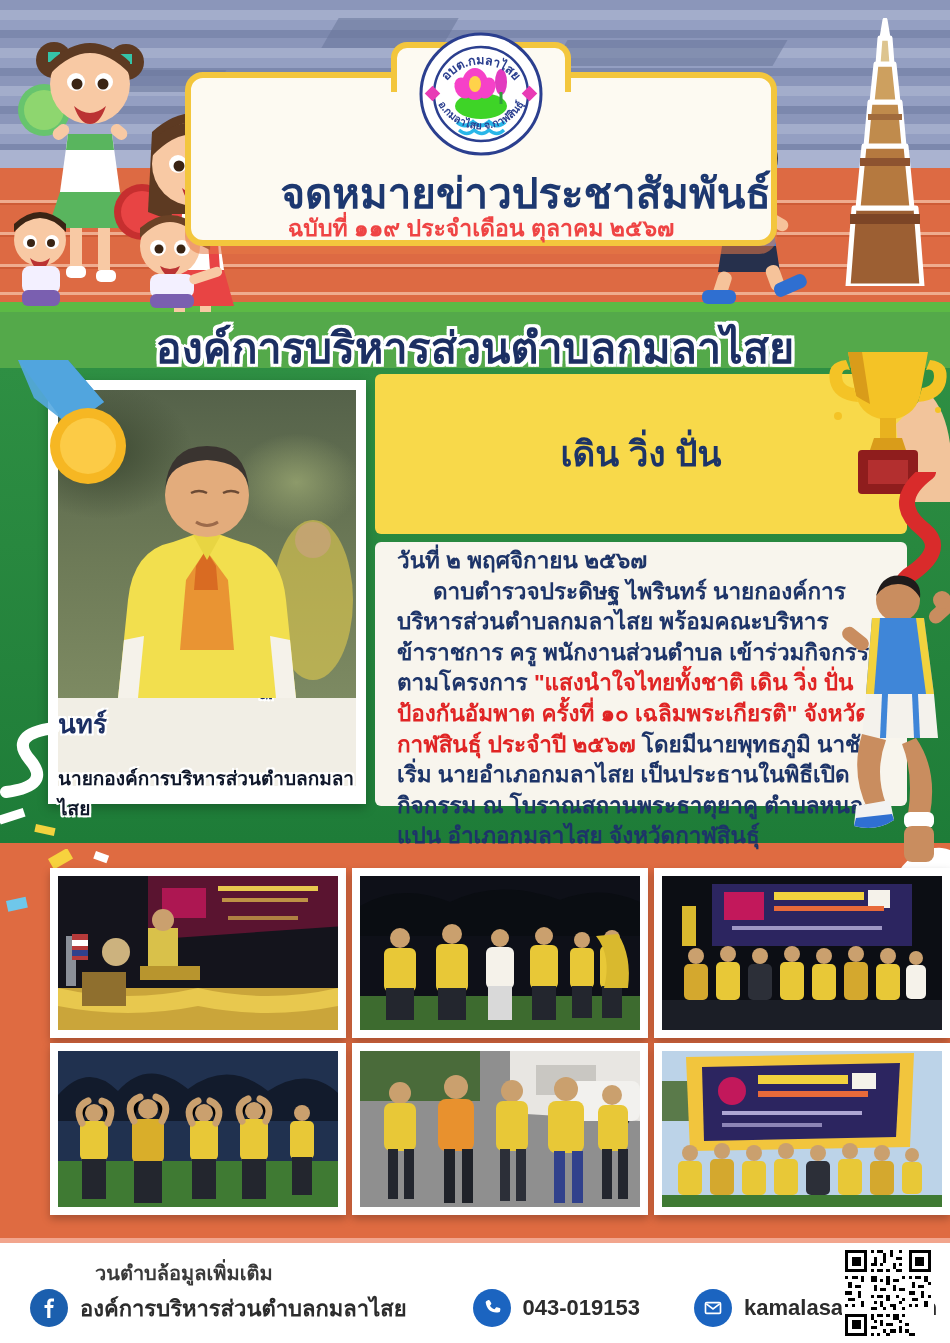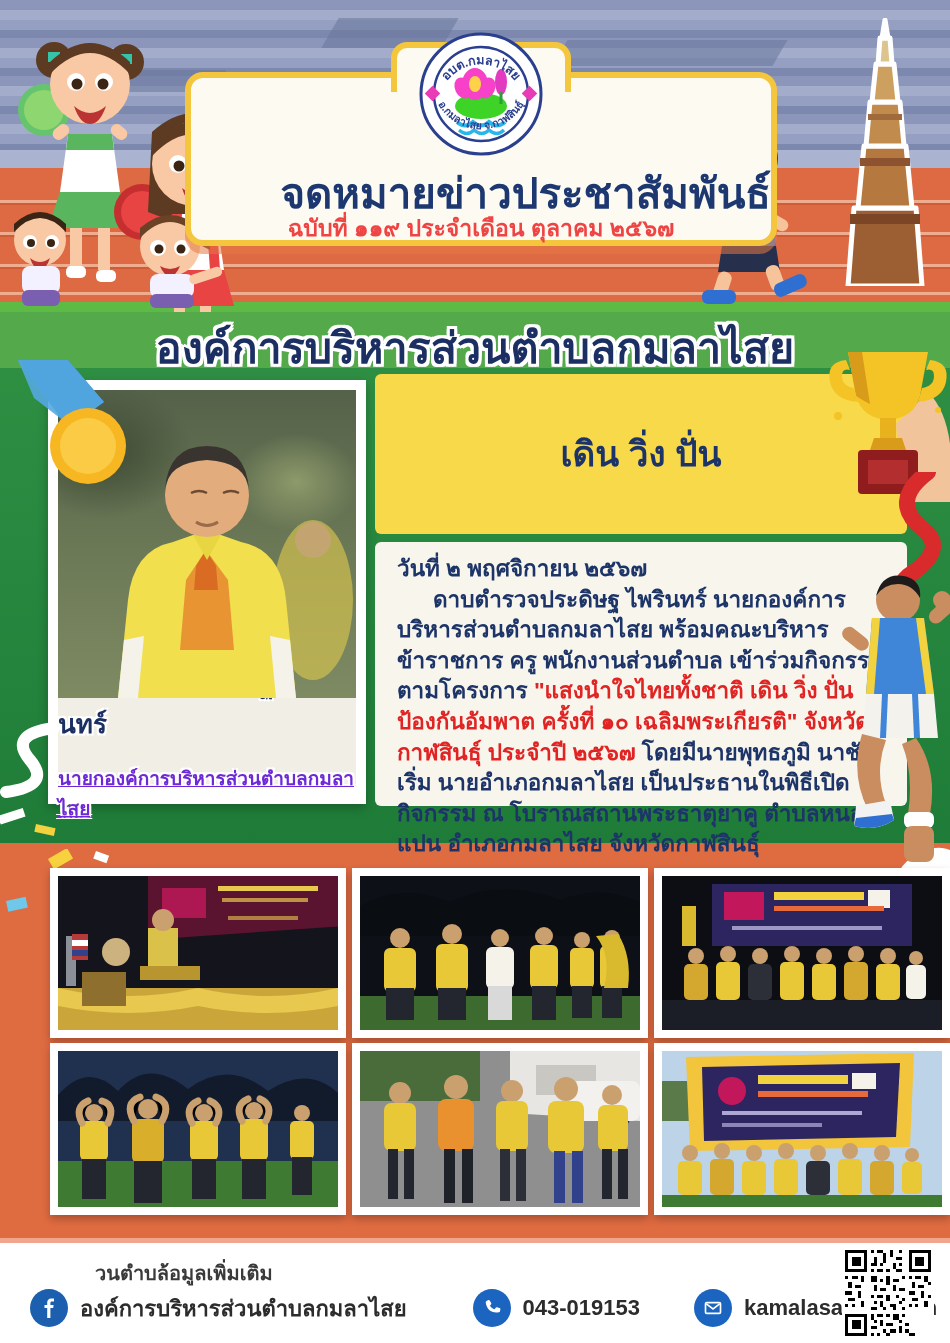--- a/index.html
+++ b/index.html
@@ -40,29 +40,29 @@
   .portrait-card{position:absolute;left:48px;top:68px;width:318px;height:424px;background:#fff;
     padding:10px;box-sizing:border-box;box-shadow:0 4px 10px rgba(0,0,0,.25);}
   .portrait-photo{width:100%;height:308px;position:relative;overflow:hidden;
     background:
       radial-gradient(90px 70px at 80% 30%,#8d9a6a 0,rgba(141,154,106,0) 70%),
       radial-gradient(120px 90px at 15% 20%,#3e4a33 0,rgba(62,74,51,0) 75%),
       linear-gradient(180deg,#55624a 0,#6d7a57 55%,#7d8a62 100%);}
   .portrait-caption{height:88px;background:#f1eee5;display:flex;flex-direction:column;justify-content:center;align-items:center;}
   .cap1{font-size:26px;font-weight:800;color:#1c2f63;
     text-shadow:-2px -2px 0 #fff,2px -2px 0 #fff,-2px 2px 0 #fff,2px 2px 0 #fff;}
-  .cap2{font-size:19px;font-weight:800;color:#6d28d9;margin-top:19px;
-    text-shadow:-2px -2px 0 #fff,2px -2px 0 #fff,-2px 2px 0 #fff,2px 2px 0 #fff;text-decoration:underline;}
+  .cap2{font-size:19px;font-weight:800;color:#0f172a;margin-top:19px;
+    text-shadow:-2px -2px 0 #fff,2px -2px 0 #fff,-2px 2px 0 #fff,2px 2px 0 #fff;}
 
   .event-box{position:absolute;left:375px;top:62px;width:532px;height:160px;background:#f8d94a;border-radius:6px;
     display:flex;flex-direction:row;justify-content:center;align-items:center;z-index:2;}
   .event-line{font-size:35px;font-weight:800;color:#1d3468;line-height:1.35;text-align:center;}
 
   .article{position:absolute;left:375px;top:230px;width:532px;height:264px;background:#f8f5ed;border-radius:6px;
-    box-sizing:border-box;padding:12px 20px 10px 22px;z-index:2;}
+    box-sizing:border-box;padding:4px 20px 10px 22px;z-index:2;}
   .article p{margin:0;font-size:22.5px;line-height:1.36;color:#1d3468;font-weight:600;}
   .article .datefirst{display:block;}
   .indent{display:inline-block;width:36px;}
   .redtxt{color:#e02424;font-weight:700;}
 
   .deco{position:absolute;z-index:3;}
 
   
   .orange{position:absolute;left:0;top:843px;width:950px;height:400px;background:#df6b41;
     border-bottom:5px solid #f2a58d;box-sizing:border-box;}

